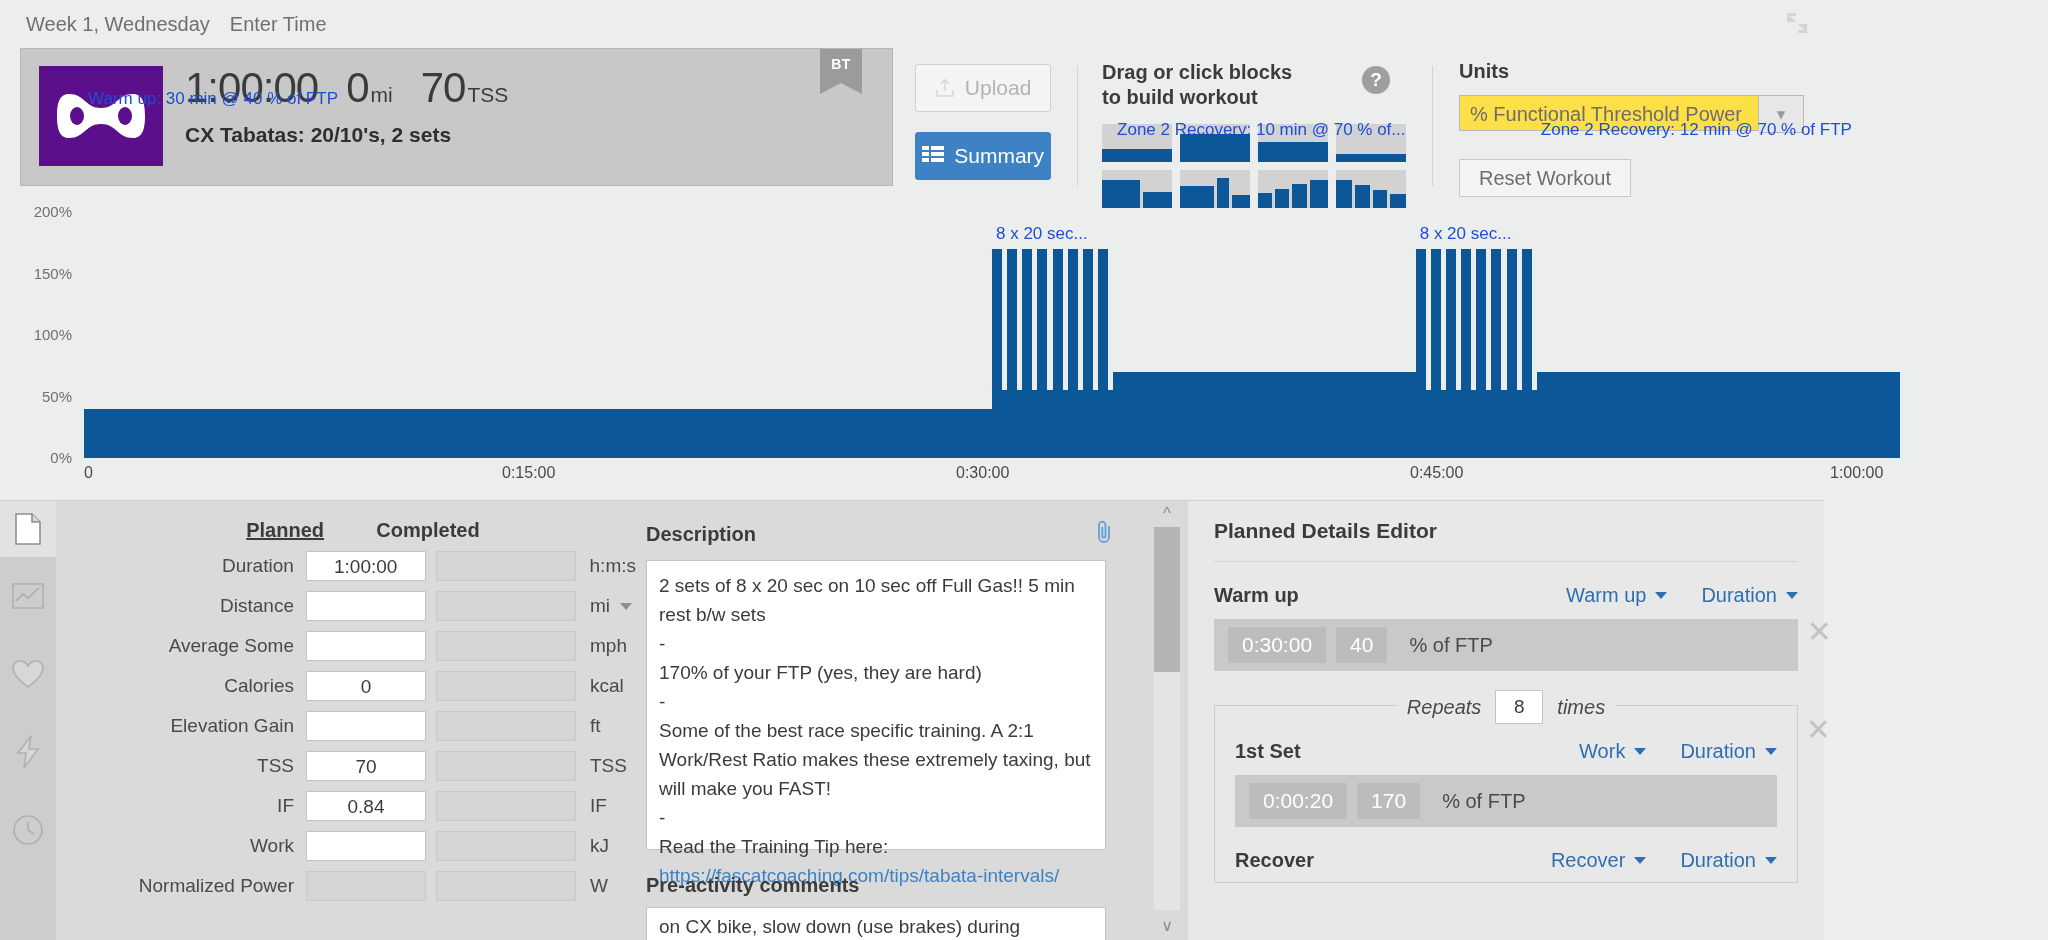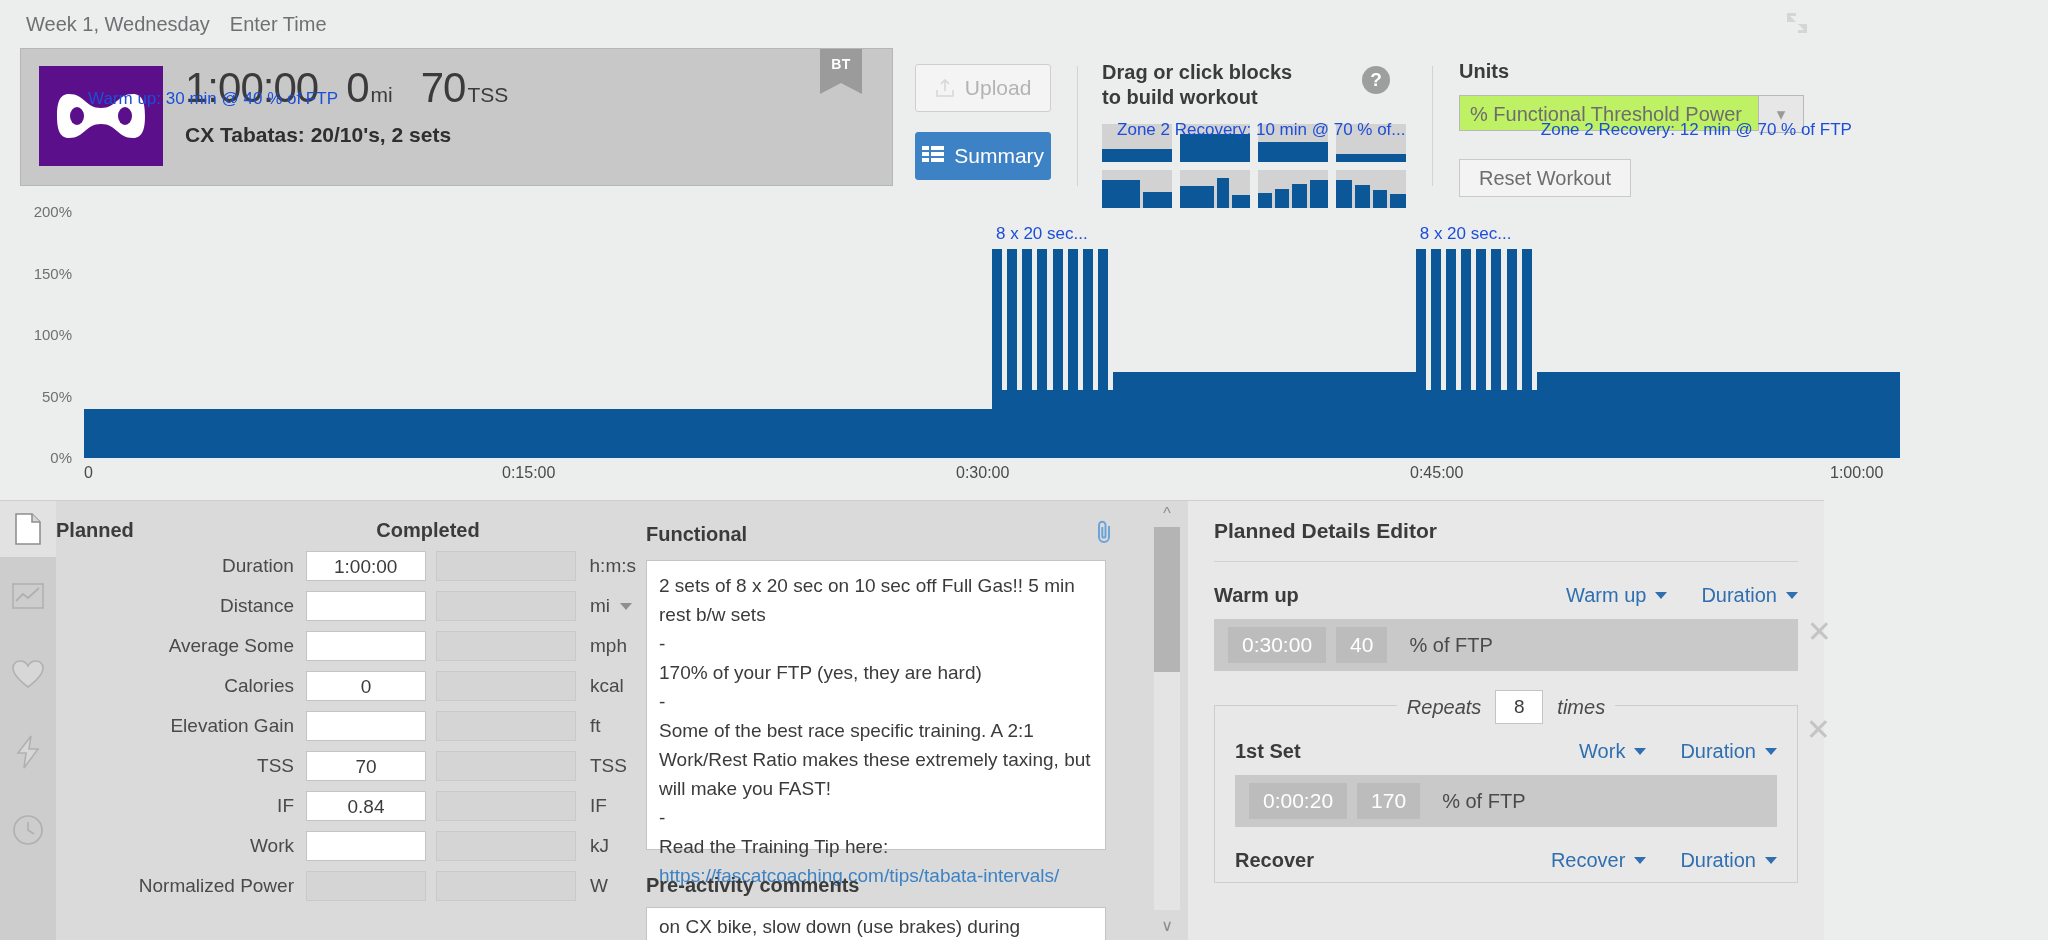--- a/index.html
+++ b/index.html
@@ -53,21 +53,21 @@
   .qmark{position:absolute;right:16px;top:18px;width:28px;height:28px;border-radius:50%;
     background:#9e9e9e;color:#fff;font-size:19px;font-weight:bold;
     display:flex;align-items:center;justify-content:center;}
   .blockgrid{display:grid;grid-template-columns:repeat(4,70px);grid-gap:8px;margin-top:14px;}
   .blk{width:70px;height:38px;background:#d2d2d2;position:relative;overflow:hidden;}
   .blk i{position:absolute;background:#0b5797;display:block;}
 
   .unitcol{margin-left:26px;padding-top:12px;}
   .unitcol .lbl{font-size:20px;font-weight:bold;color:#3b3b3b;}
   .selectbox{display:flex;margin-top:12px;}
-  .selectbox .sv{width:300px;height:36px;line-height:36px;background:#bef264;border:1px solid #b9b9b9;
+  .selectbox .sv{width:300px;height:36px;line-height:36px;background:#fde047;border:1px solid #b9b9b9;
     font-size:20px;color:#6d6d6d;padding-left:10px;box-sizing:border-box;}
   .selectbox .sa{width:44px;height:36px;background:#e7e7e7;border:1px solid #b9b9b9;border-left:none;
     display:flex;align-items:center;justify-content:center;color:#9a9a9a;font-size:17px;}
   .resetbtn{margin-top:26px;height:36px;width:170px;border:1px solid #c9c9c9;background:#f3f3f3;
     font-size:20px;color:#6d6d6d;display:flex;align-items:center;justify-content:center;}
 
   
   .chart{position:relative;height:340px;margin:0 20px 0 0;}
   .ylab{position:absolute;right:0;font-size:15px;color:#6f7072;text-align:right;width:54px;}
   .plot{position:absolute;left:84px;right:148px;top:14px;height:246px;}
@@ -77,21 +77,21 @@
 
   
   .bottom{position:absolute;left:0;top:500px;right:0;bottom:0;display:flex;
           background:#dadada;border-top:1px solid #cfcfcf;}
   .iconrail{width:56px;background:#cdcdcd;padding-top:0;}
   .iconrail .rail-top{height:56px;background:#e2e2e2;display:flex;align-items:center;justify-content:center;}
   .iconrail .ri{height:78px;display:flex;align-items:center;justify-content:center;opacity:.55;}
 
   .formpane{width:580px;padding:18px 0 0 0;}
   .formhead{display:flex;font-size:20px;font-weight:bold;color:#3b3b3b;}
-  .formhead .h1{width:268px;padding-right:34px;}
+  .formhead .h1{width:268px;text-align:right;padding-right:34px;text-decoration:underline;}
   .formhead .h2{width:140px;text-align:center;}
   .frow{display:flex;align-items:center;margin-top:8px;height:32px;}
   .frow .fl{width:238px;text-align:right;padding-right:12px;font-size:19px;color:#4a4a4a;}
   .fin{width:120px;height:30px;border:1px solid #c4c4c4;background:#fff;font-size:19px;
        text-align:center;line-height:30px;box-sizing:border-box;color:#3b3b3b;}
   .fin.ro{background:#d5d5d5;border-color:#c9c9c9;}
   .fin2{width:140px;height:30px;border:1px solid #c9c9c9;background:#d5d5d5;margin-left:10px;box-sizing:border-box;}
   .funit{margin-left:14px;font-size:19px;color:#4a4a4a;display:flex;align-items:center;gap:10px;}
 
   .descpane{width:500px;padding:18px 0 0 10px;}
@@ -436,21 +436,21 @@
             <div class="fin2"></div>
             <div class="funit">
               <span>W</span>
             </div>
           </div>
         </div>
     </div>
 
     <div class="descpane">
       <div class="desc-h">
-        <span>Functional</span>
+        <span>Description</span>
         <span>
           <svg width="24" height="26" viewBox="0 0 24 26">
               <path d="M17 7 V18 a5 5 0 0 1 -10 0 V6 a3.2 3.2 0 0 1 6.5 0 V17 a1.6 1.6 0 0 1 -3.2 0 V8" fill="none" stroke="#6da4d8" stroke-width="2"></path>
             </svg>
         </span>
       </div>
       <div class="descbox">
         <div id="desclines">
             <div>2 sets of 8 x 20 sec on 10 sec off Full Gas!! 5 min rest b/w sets</div>
             <div>-</div>

